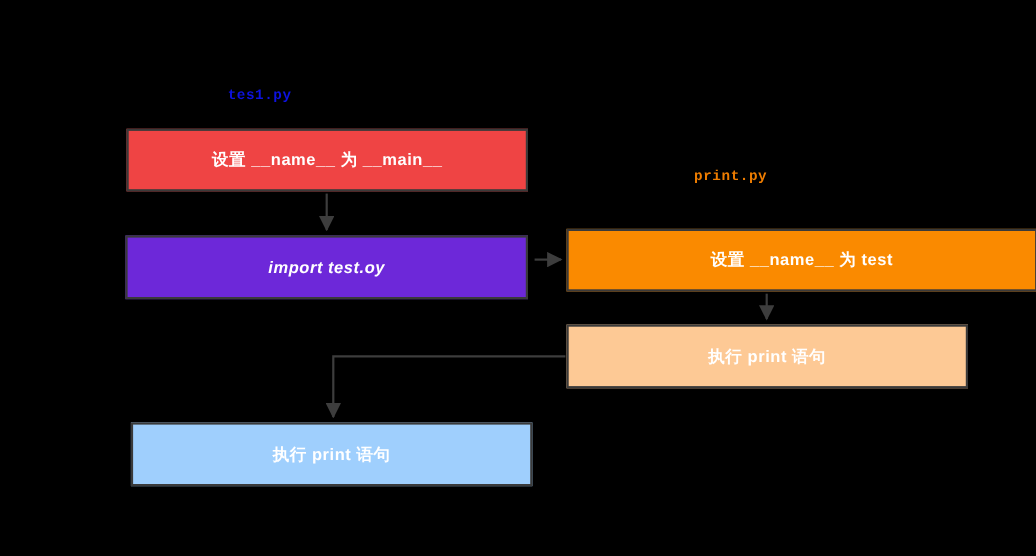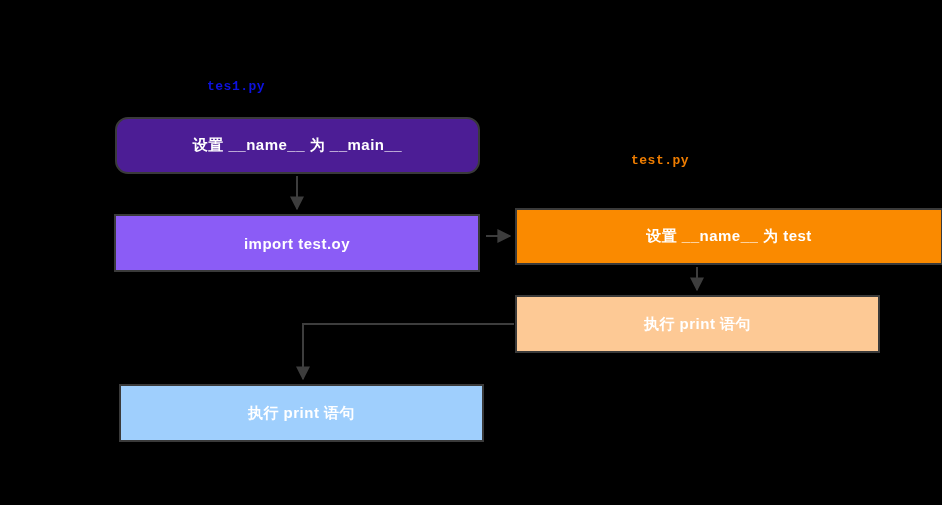--- a/index.html
+++ b/index.html
@@ -71,21 +71,21 @@
         <path class="head" d="M 0 0 L 10 5 L 0 10 z"></path>
       </marker>
     </defs>
     <line class="wire" x1="297" y1="176" x2="297" y2="209" marker-end="url(#arrow)"></line>
     <line class="wire" x1="486" y1="236" x2="510" y2="236" marker-end="url(#arrow)"></line>
     <line class="wire" x1="697" y1="267" x2="697" y2="290" marker-end="url(#arrow)"></line>
     <path class="wire" d="M 514 324 L 303 324 L 303 379" marker-end="url(#arrow)"></path>
   </svg>
 
   <div class="file-title t1" style="color: rgb(13, 18, 224);">tes1.py</div>
-  <div class="file-title t2" style="color: rgb(239, 125, 0);">test.py</div>
+  <div class="file-title t2" style="color: rgb(239, 125, 0);">print.py</div>
 
-  <div class="node n0" style="background-color: #4c1d95; color: rgb(255, 255, 255); border-radius: 13px;">设置 __name__ 为 __main__</div>
-  <div class="node n1" style="background-color: #8b5cf6; color: rgb(255, 255, 255);">import test.oy</div>
+  <div class="node n0" style="background-color: #ef4444; color: rgb(255, 255, 255);">设置 __name__ 为 __main__</div>
+  <div class="node n1" style="background-color: #6d28d9; color: rgb(255, 255, 255); font-style: italic;">import test.oy</div>
   <div class="node n2" style="background-color: rgb(250, 138, 0); color: rgb(255, 255, 255);">设置 __name__ 为 test</div>
   <div class="node n3" style="background-color: rgb(253, 201, 149); color: rgb(255, 255, 255);">执行 print 语句</div>
   <div class="node n4" style="background-color: rgb(159, 207, 253); color: rgb(255, 255, 255);">执行 print 语句</div>
 
 </div>
 
 </body></html>

